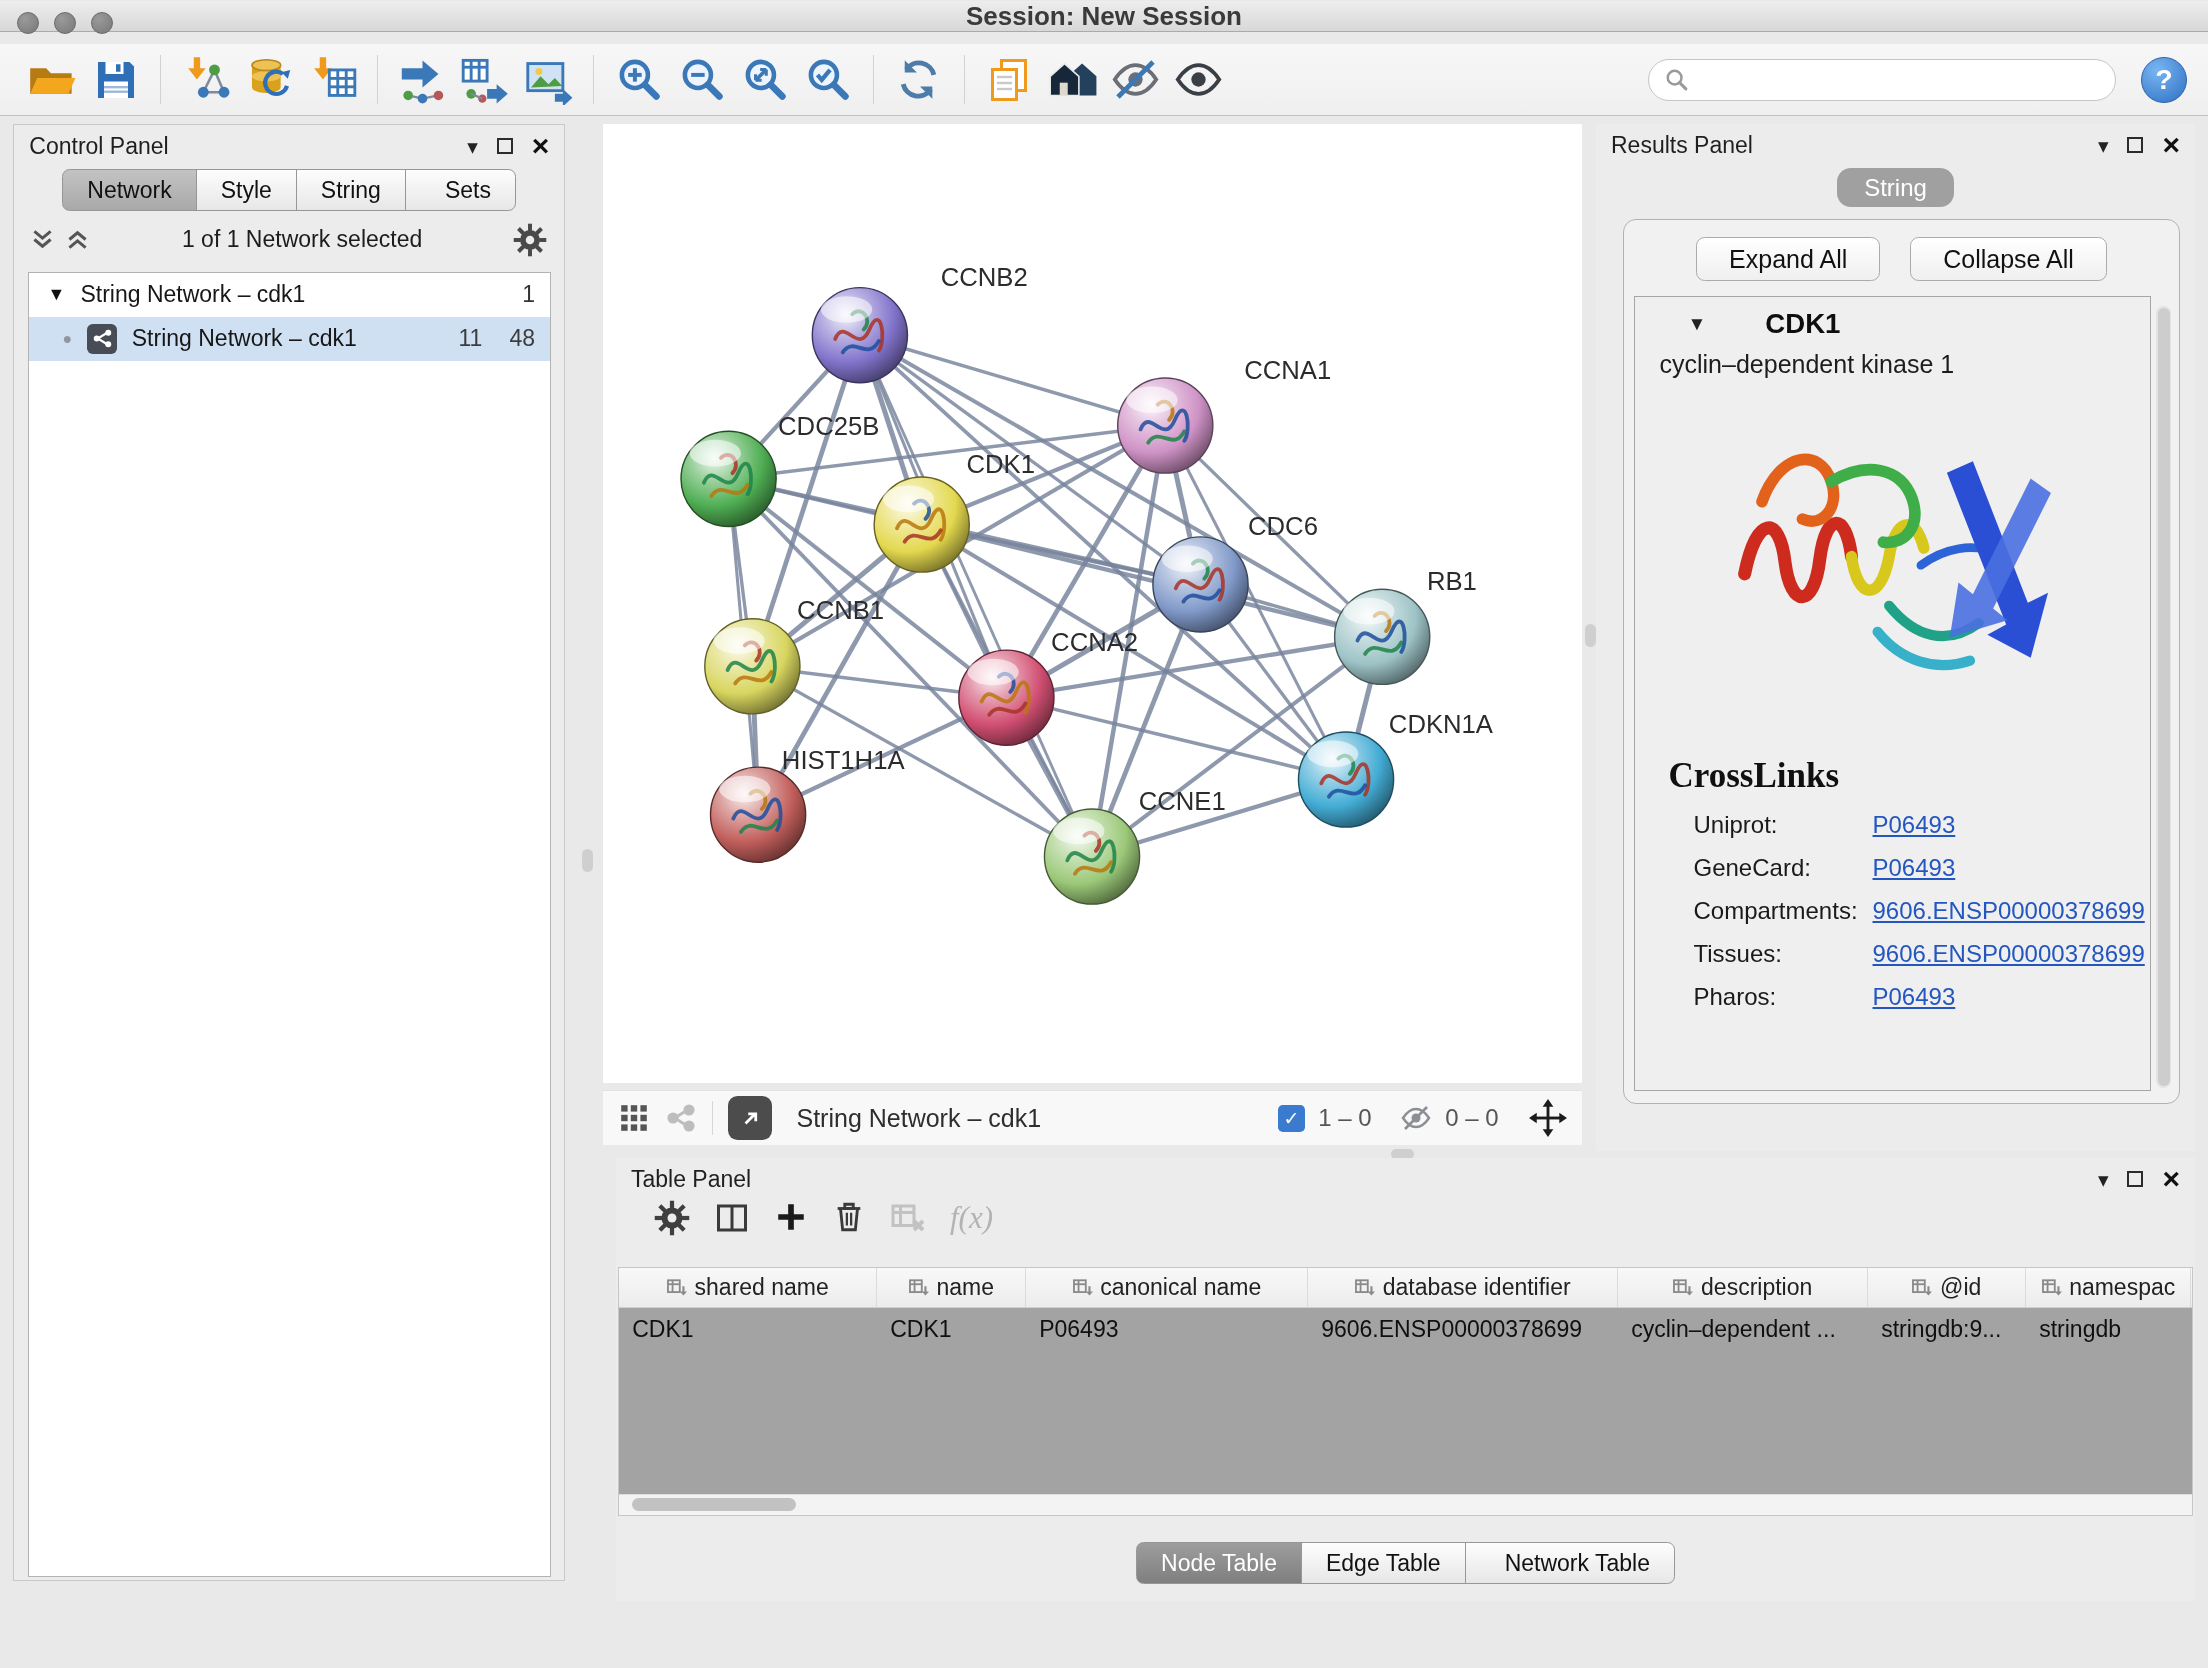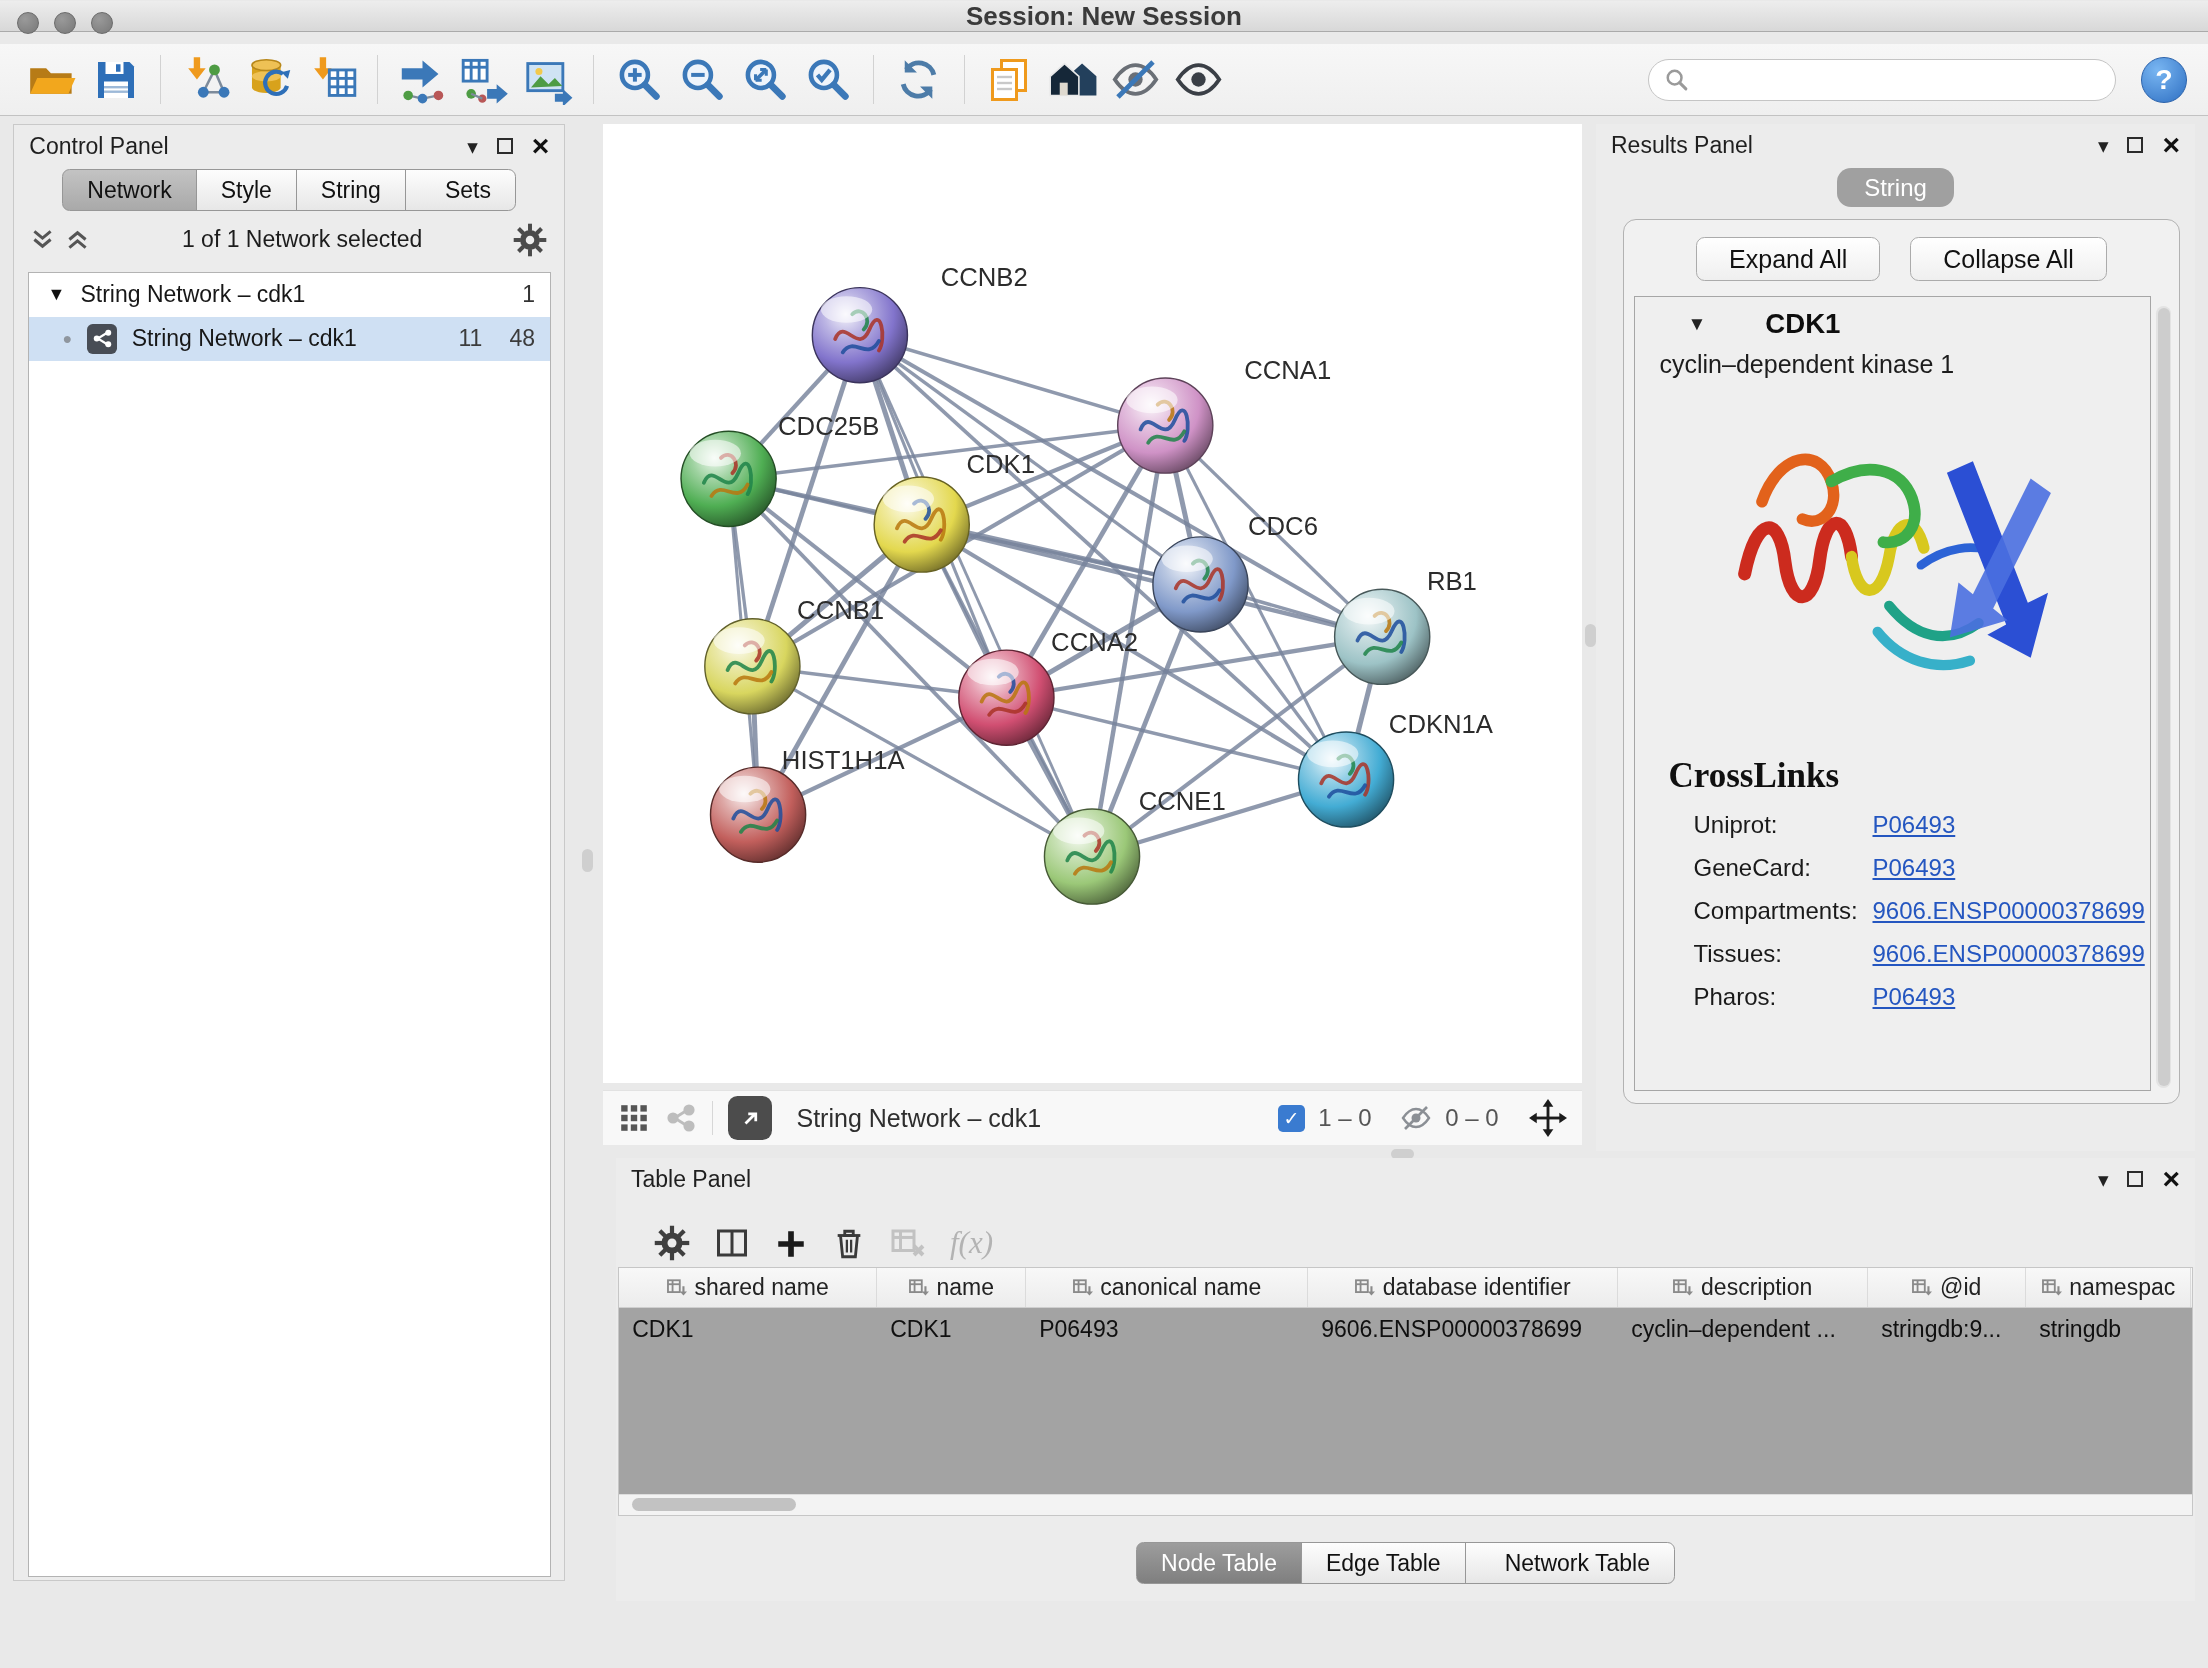--- a/index.html
+++ b/index.html
@@ -146,21 +146,21 @@
   .rp-scroll { position:absolute; right:5.7px; top:91px; width:15px; height:795px;
     background:#e3e3e3; border-radius:7.6px; }
   .rp-thumb { position:absolute; left:1.9px; right:1.9px; top:1.9px; height:791px;
     background:#cdcdcd; border-radius:6.7px; }
 
   
   .table-panel {
     position:absolute; left:616px; top:1158px; width:1579px; height:443px;
     background:#ececec;
   }
-  .tp-toolbar { display:flex; align-items:flex-end; gap:24px; height:61px; padding-left:38px; }
+  .tp-toolbar { display:flex; align-items:flex-start; gap:24px; height:61px; padding-left:38px; }
   .fx { font-family:"Liberation Serif", serif; font-style:italic; font-size:31px; color:#b3b3b3; }
   .table-wrap {
     position:relative; margin:5.7px 1.9px 0 1.9px; height:249px;
     background:#a3a3a3; border:1px solid #c6c6c6; overflow:hidden;text-align:right;
   }
   .t-head { display:flex; height:40px; background:linear-gradient(#f8f8f8,#ececec);
     border-bottom:1px solid #cfcfcf; }
   .th { display:flex; align-items:center; justify-content:center; gap:7.6px;
     border-right:1px solid #dbdbdb; font-size:23px; color:#222; flex:none; overflow:hidden;
     white-space:nowrap; }

